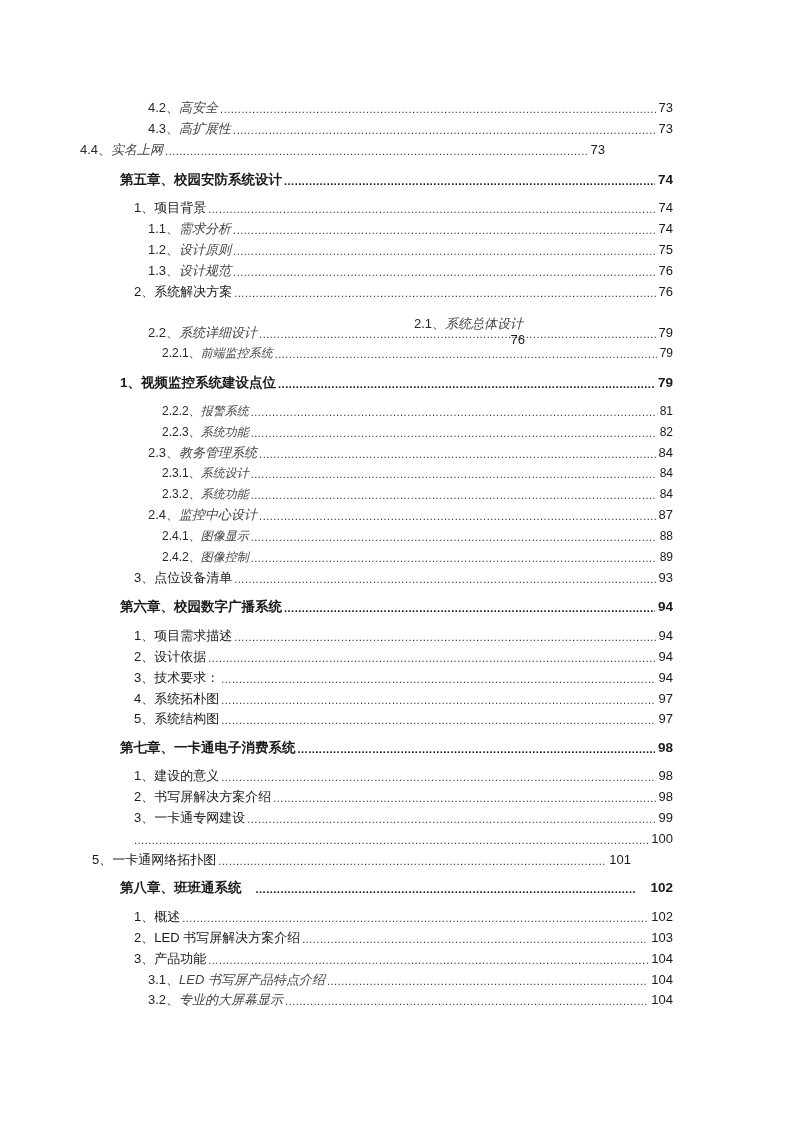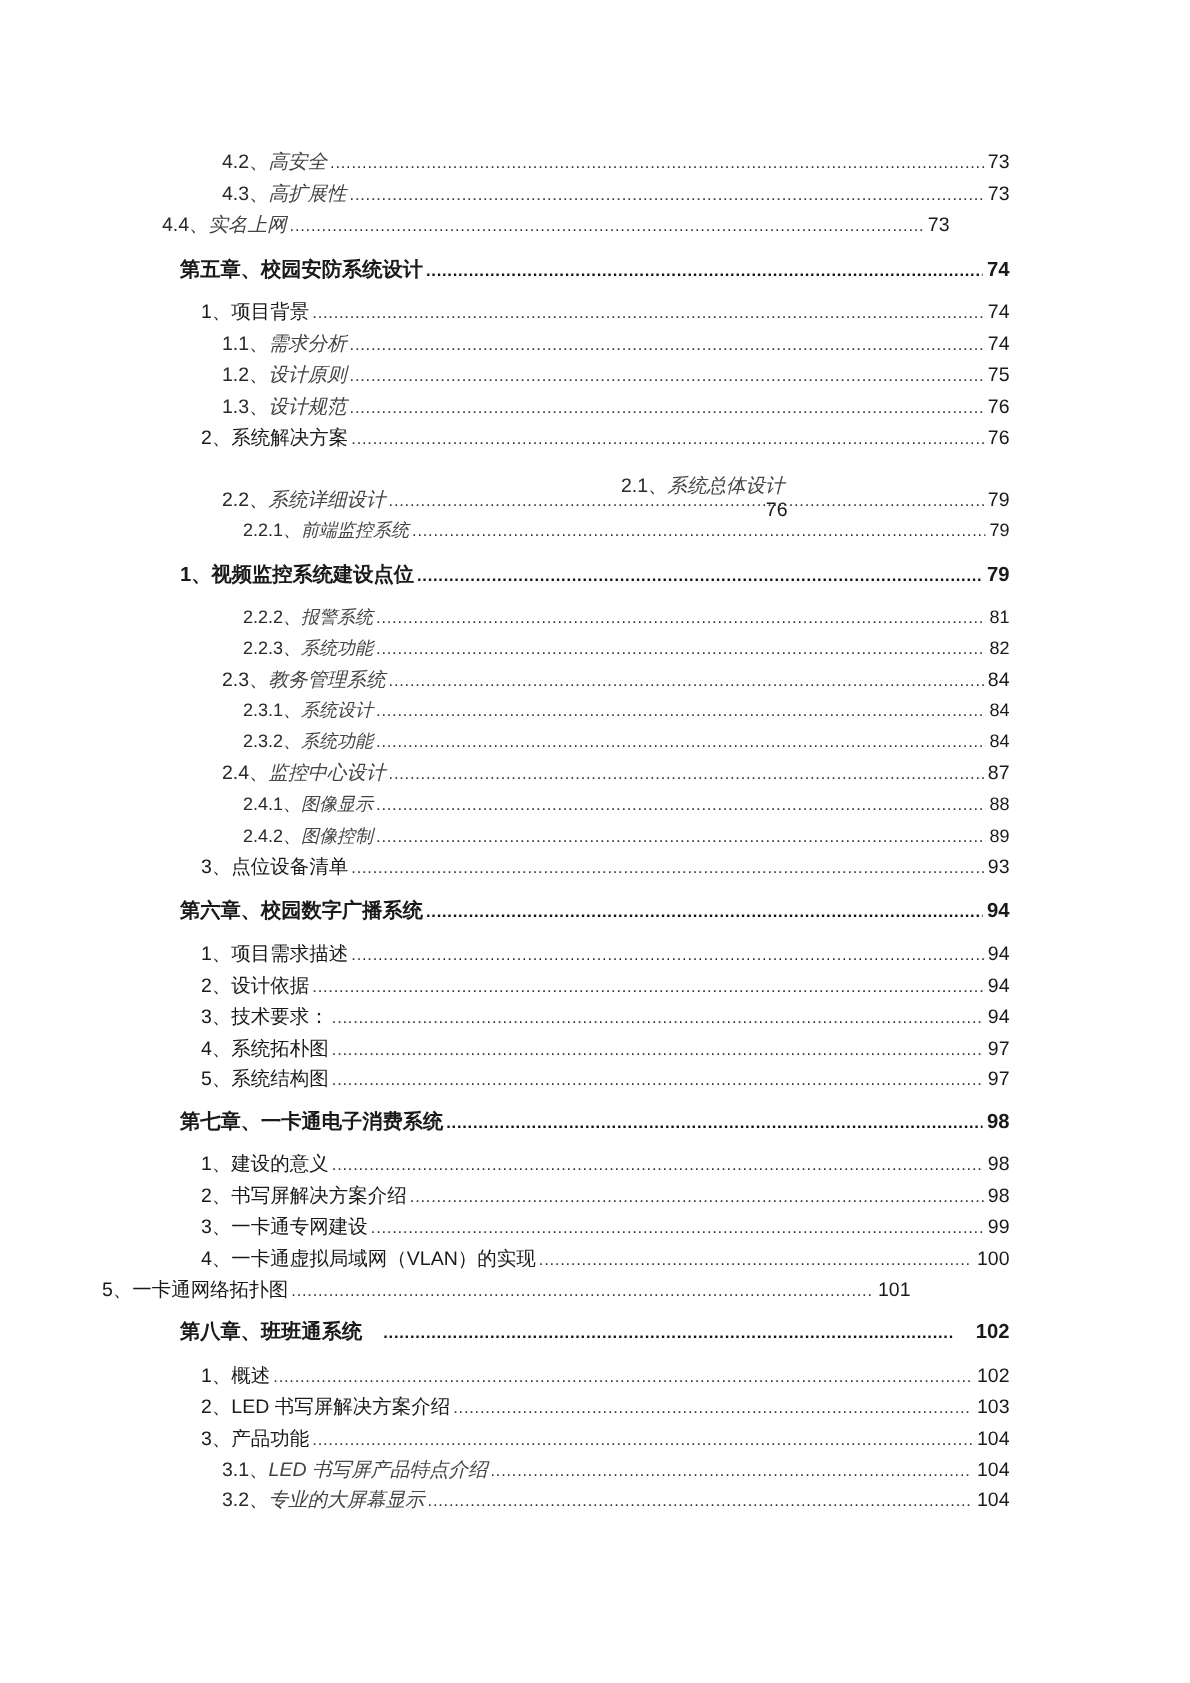--- a/index.html
+++ b/index.html
@@ -72,21 +72,21 @@
     <div class="entry lv2" style="top: 96px; padding-left: 148px; width: 525px;">
       <span class="label"><span class="num">4.2、</span><span class="zh">高安全</span></span>
       <span class="leader"></span>
       <span class="page">73</span>
     </div>
     <div class="entry lv2" style="top: 117px; padding-left: 148px; width: 525px;">
       <span class="label"><span class="num">4.3、</span><span class="zh">高扩展性</span></span>
       <span class="leader"></span>
       <span class="page">73</span>
     </div>
-    <div class="entry lv2" style="top: 138px; padding-left: 108px; width: 525px;">
+    <div class="entry lv2" style="top: 138px; padding-left: 80px; width: 525px;">
       <span class="label"><span class="num">4.4、</span><span class="zh">实名上网</span></span>
       <span class="leader"></span>
       <span class="page">73</span>
     </div>
     <div class="entry lv0" style="top: 168px; padding-left: 120px; width: 553px;">
       <span class="label"><span class="num">第五章、</span><span class="zh">校园安防系统设计</span></span>
       <span class="leader"></span>
       <span class="page">74</span>
     </div>
     <div class="entry lv1" style="top: 196px; padding-left: 134px; width: 539px;">
@@ -223,25 +223,24 @@
       <span class="label"><span class="num">2、</span><span class="zh">书写屏解决方案介绍</span></span>
       <span class="leader"></span>
       <span class="page">98</span>
     </div>
     <div class="entry lv1" style="top: 806px; padding-left: 134px; width: 539px;">
       <span class="label"><span class="num">3、</span><span class="zh">一卡通专网建设</span></span>
       <span class="leader"></span>
       <span class="page">99</span>
     </div>
     <div class="entry lv1" style="top: 827px; padding-left: 134px; width: 539px;">
-      <span class="label"><span class="num">4、</span><span class="zh">一卡通虚拟局域网（VLAN）的实现</span></span>
       <span class="leader"></span>
       <span class="page">100</span>
     </div>
-    <div class="entry lv1" style="top: 848px; padding-left: 68px; width: 539px;">
+    <div class="entry lv1" style="top: 848px; padding-left: 92px; width: 539px;">
       <span class="label"><span class="num">5、</span><span class="zh">一卡通网络拓扑图</span></span>
       <span class="leader"></span>
       <span class="page">101</span>
     </div>
     <div class="entry lv0" style="top: 876px; padding-left: 120px; width: 553px; gap: 12px;">
       <span class="label"><span class="num">第八章、</span><span class="zh">班班通系统</span></span>
       <span class="leader"></span>
       <span class="page">102</span>
     </div>
     <div class="entry lv1" style="top: 905px; padding-left: 134px; width: 539px;">

